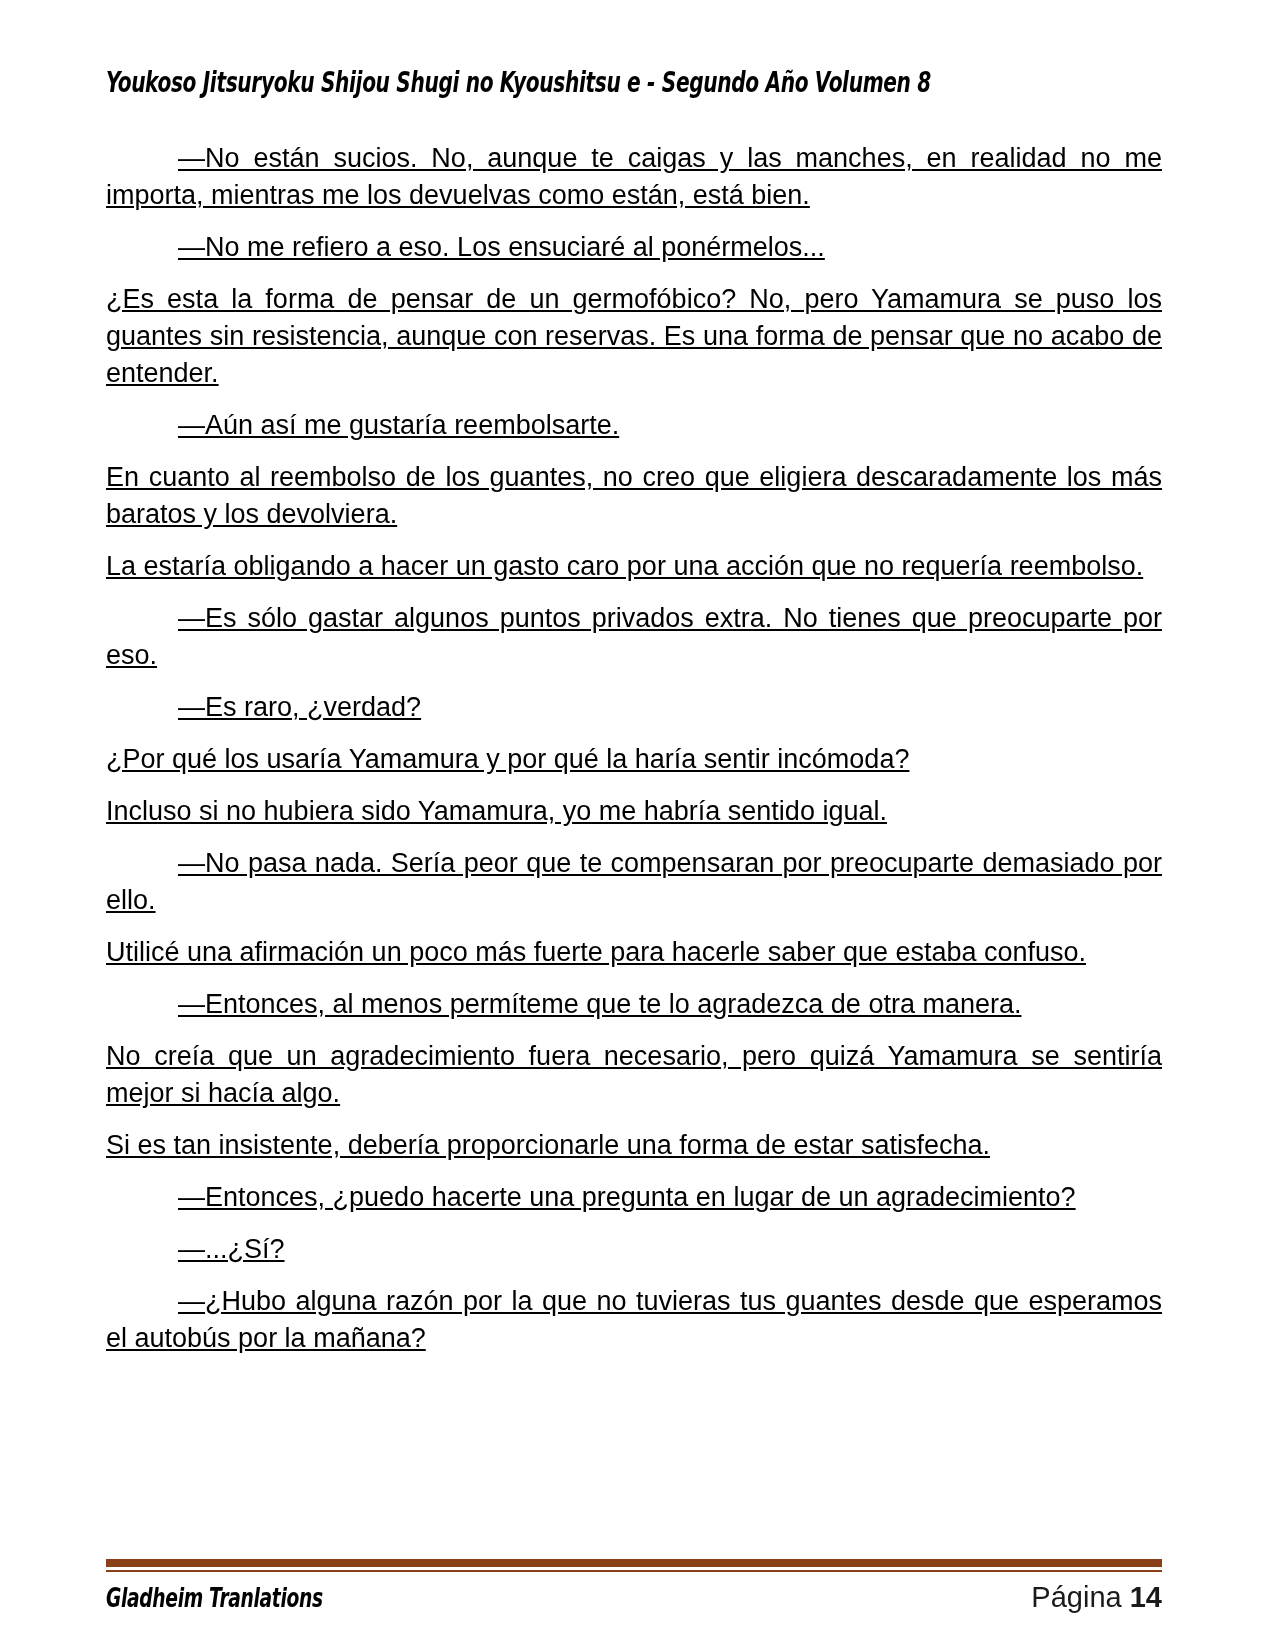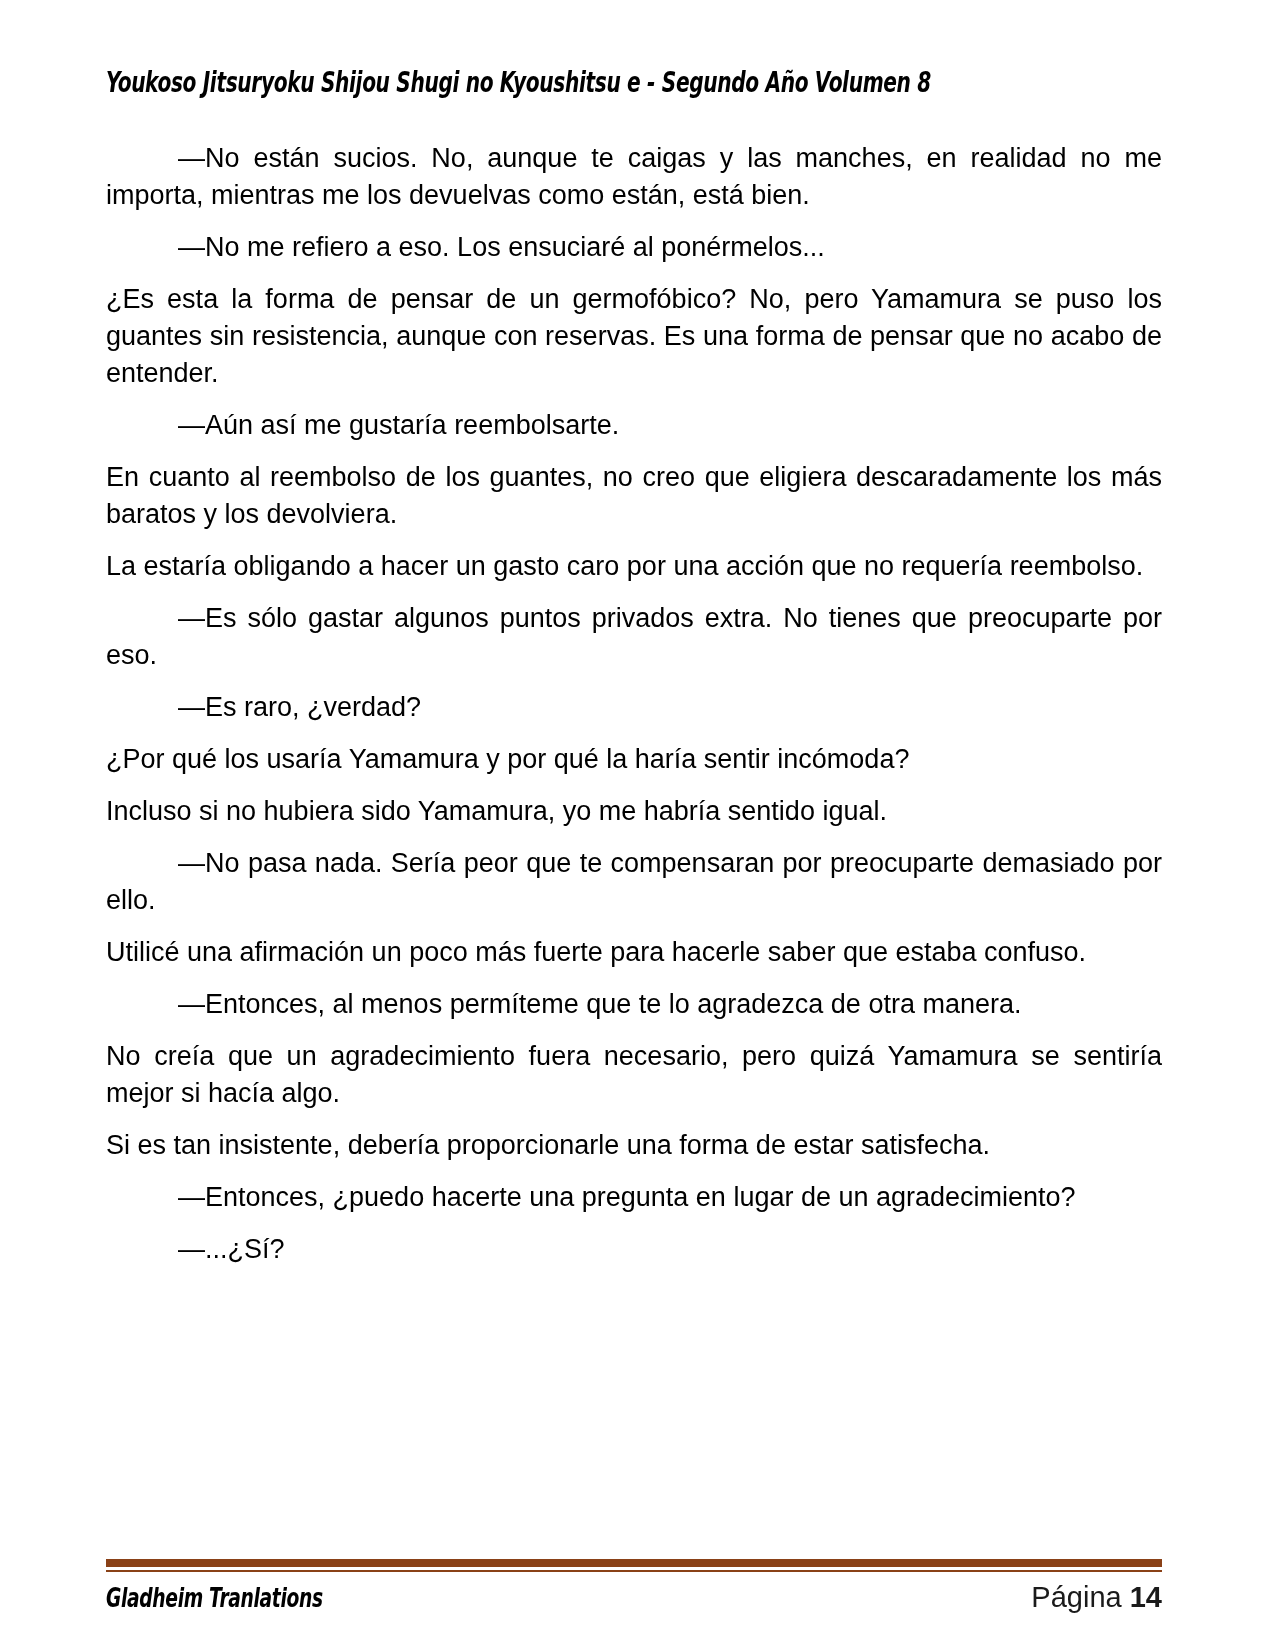--- a/index.html
+++ b/index.html
@@ -30,20 +30,21 @@
   }
   .header .display-font { font-size: 28px; }
   .content {
     position: absolute;
     left: 106px;
     top: 140px;
     width: 1056px;
     font-size: 27px;
     line-height: 37px;
     text-align: justify;
+    text-decoration: underline;
   }
   .content p { margin: 0 0 15px 0; }
   .content p.indent { text-indent: 72px; }
   .footer {
     position: absolute;
     left: 106px;
     top: 1559px;
     width: 1056px;
   }
   .footer-rule {
@@ -86,20 +87,21 @@
       <p class="indent">—Es raro, ¿verdad?</p>
       <p>¿Por qué los usaría Yamamura y por qué la haría sentir incómoda?</p>
       <p>Incluso si no hubiera sido Yamamura, yo me habría sentido igual.</p>
       <p class="indent">—No pasa nada. Sería peor que te compensaran por preocuparte demasiado por ello.</p>
       <p>Utilicé una afirmación un poco más fuerte para hacerle saber que estaba confuso.</p>
       <p class="indent">—Entonces, al menos permíteme que te lo agradezca de otra manera.</p>
       <p>No creía que un agradecimiento fuera necesario, pero quizá Yamamura se sentiría mejor si hacía algo.</p>
       <p>Si es tan insistente, debería proporcionarle una forma de estar satisfecha.</p>
       <p class="indent">—Entonces, ¿puedo hacerte una pregunta en lugar de un agradecimiento?</p>
       <p class="indent">—...¿Sí?</p>
+      <p class="indent">—¿Hubo alguna razón por la que no tuvieras tus guantes desde que esperamos el autobús por la mañana?</p>
     </div>
 
   <div class="footer">
     <div class="footer-rule"></div>
     <div class="footer-row">
       <span class="brand">
         <span class="display-font">Gladheim Tranlations</span>
       </span>
       <span class="page-num"><span>Página</span>&nbsp;<b>14</b></span>
     </div>

